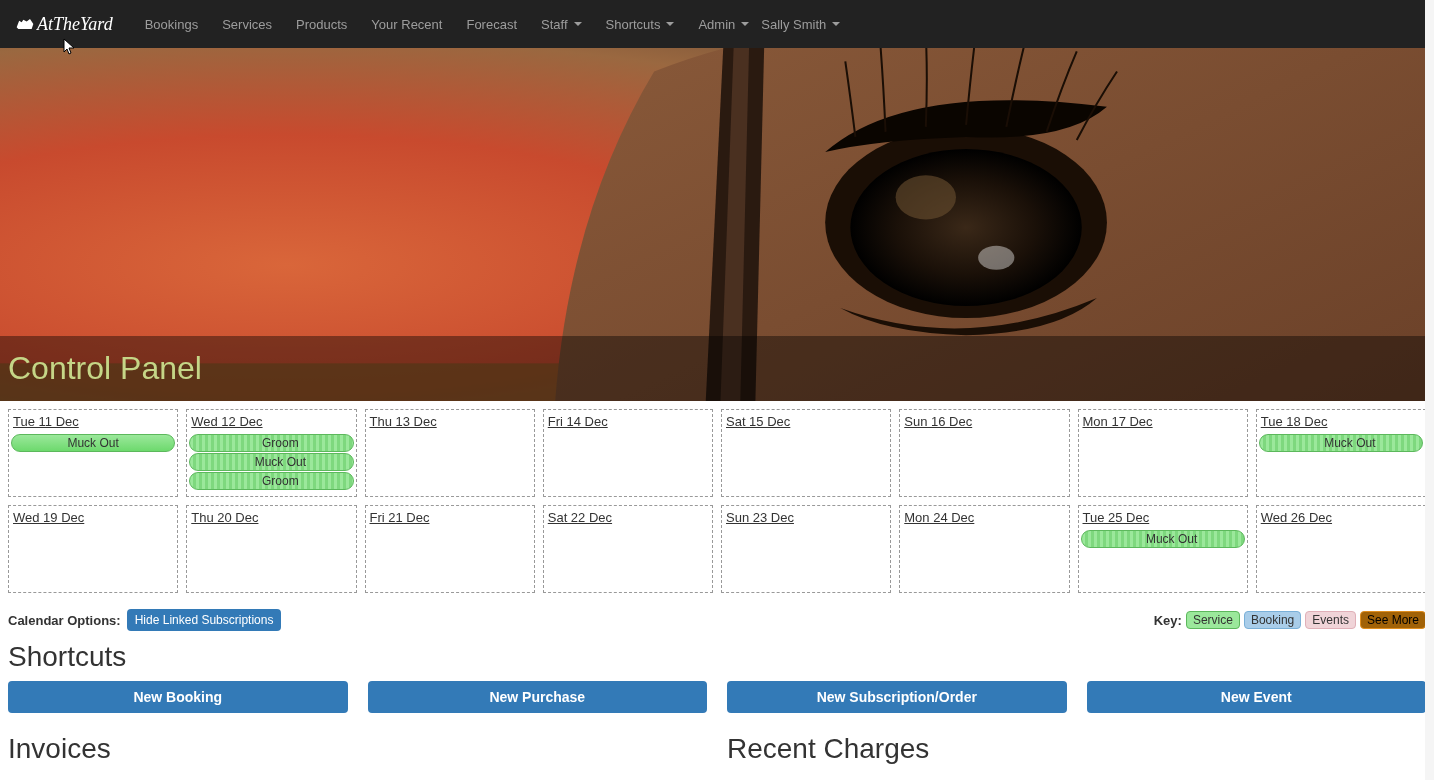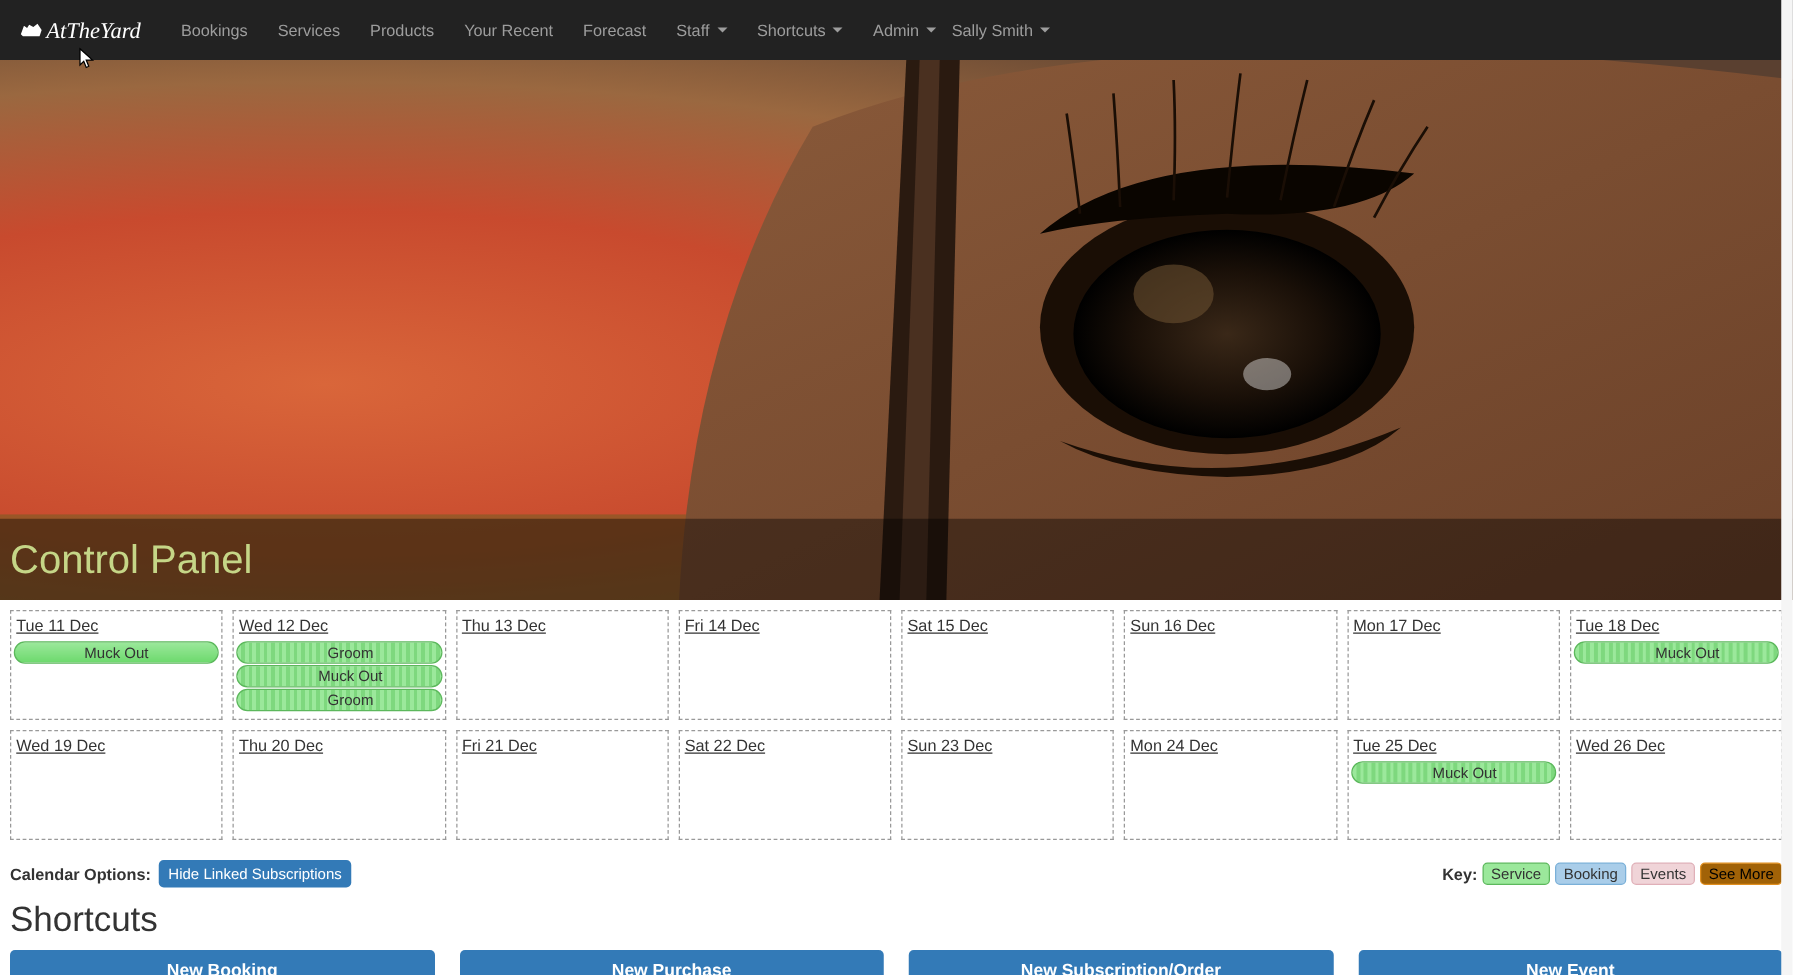--- a/index.html
+++ b/index.html
@@ -11,21 +11,21 @@
     .navbar-brand { color: #fff; font-family: cursive; font-style: italic; font-size: 18px; margin-right: 20px; display: flex; align-items: center; gap: 2px; }
     .navbar-brand svg { width: 20px; height: 14px; }
     .nav-items { display: flex; list-style: none; }
     .nav-items li { padding: 0 12px; }
     .nav-items a { color: #9d9d9d; text-decoration: none; font-size: 13px; display: flex; align-items: center; gap: 4px; }
     .navbar-right { display: flex; align-items: center; }
     .user-menu { color: #9d9d9d; font-size: 13px; display: flex; align-items: center; gap: 4px; cursor: pointer; }
     .caret { display: inline-block; width: 0; height: 0; border-left: 4px solid transparent; border-right: 4px solid transparent; border-top: 4px solid currentColor; margin-left: 2px; }
     
     
-    .hero { height: 432px; position: relative; overflow: hidden; background: linear-gradient(135deg, #c84a2e 0%, #d15a35 30%, #b88050 50%, #8a6a50 70%, #5a4a3a 100%); }
+    .hero { height: 353px; position: relative; overflow: hidden; background: linear-gradient(135deg, #c84a2e 0%, #d15a35 30%, #b88050 50%, #8a6a50 70%, #5a4a3a 100%); }
     .hero svg { width: 100%; height: 100%; display: block; }
     .hero-title-bar { position: absolute; bottom: 0; left: 0; right: 0; background: rgba(0,0,0,0.4); padding: 14px 8px; }
     .hero-title { color: #c5d687; font-size: 32px; font-weight: 500; }
     
     
     .calendar-container { padding: 8px; }
     .calendar-grid { display: grid; grid-template-columns: repeat(8, 1fr); gap: 8px; margin-bottom: 8px; }
     .calendar-day { border: 1px dashed #999; min-height: 88px; padding: 2px 2px; }
     .day-header { font-size: 13px; text-decoration: underline; padding: 2px 2px 4px 2px; cursor: pointer; display: inline-block; }
     .event-pill { background: linear-gradient(to bottom, #9be89b, #6dd96d); border: 1px solid #5cb85c; border-radius: 10px; text-align: center; font-size: 12px; padding: 1px 0; margin: 1px 0; cursor: pointer; }

